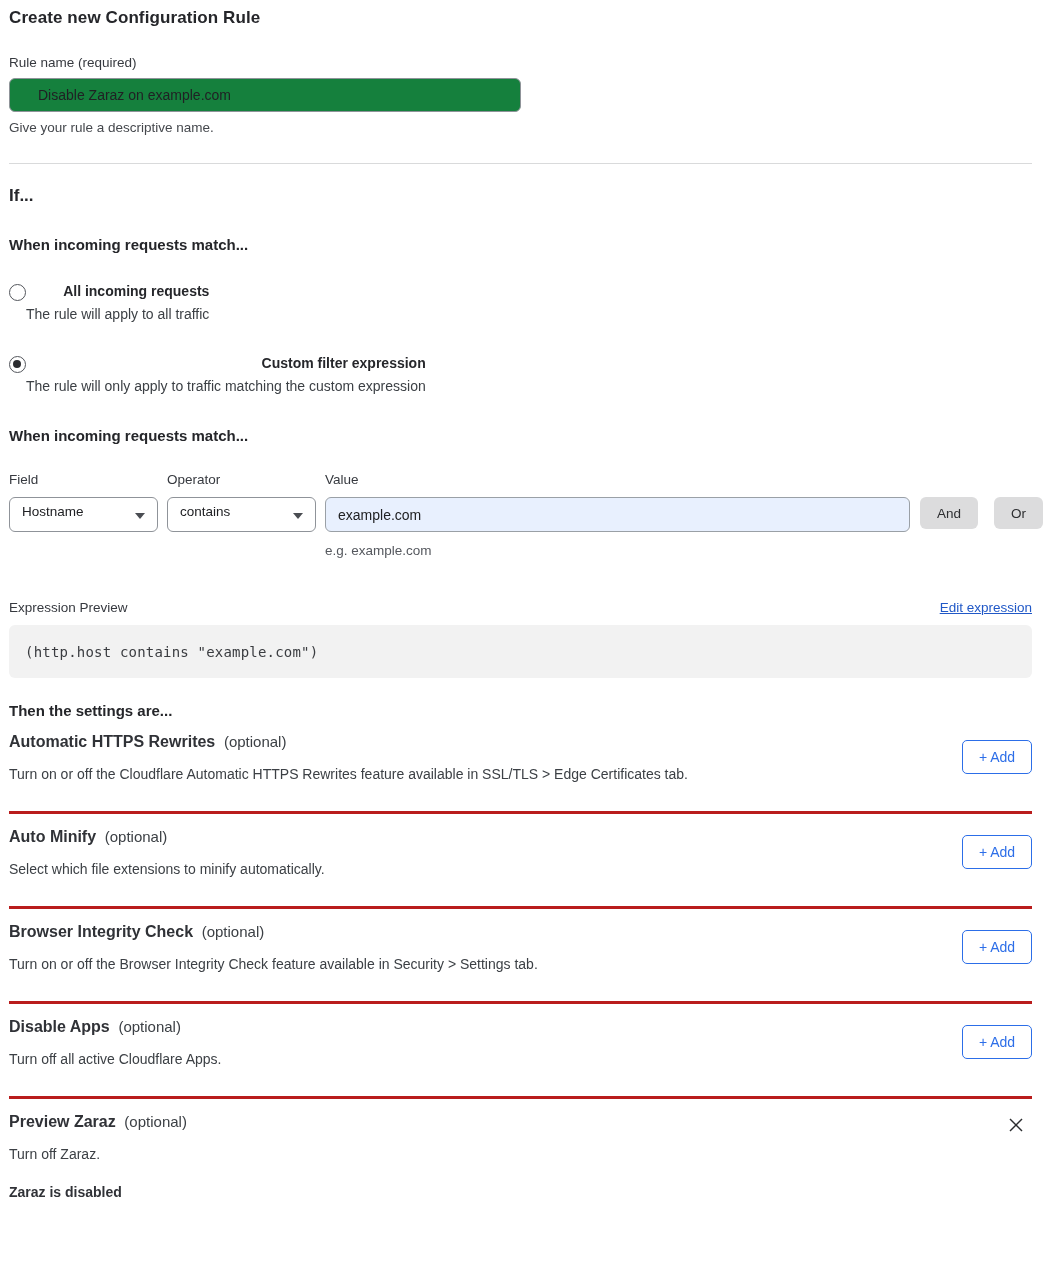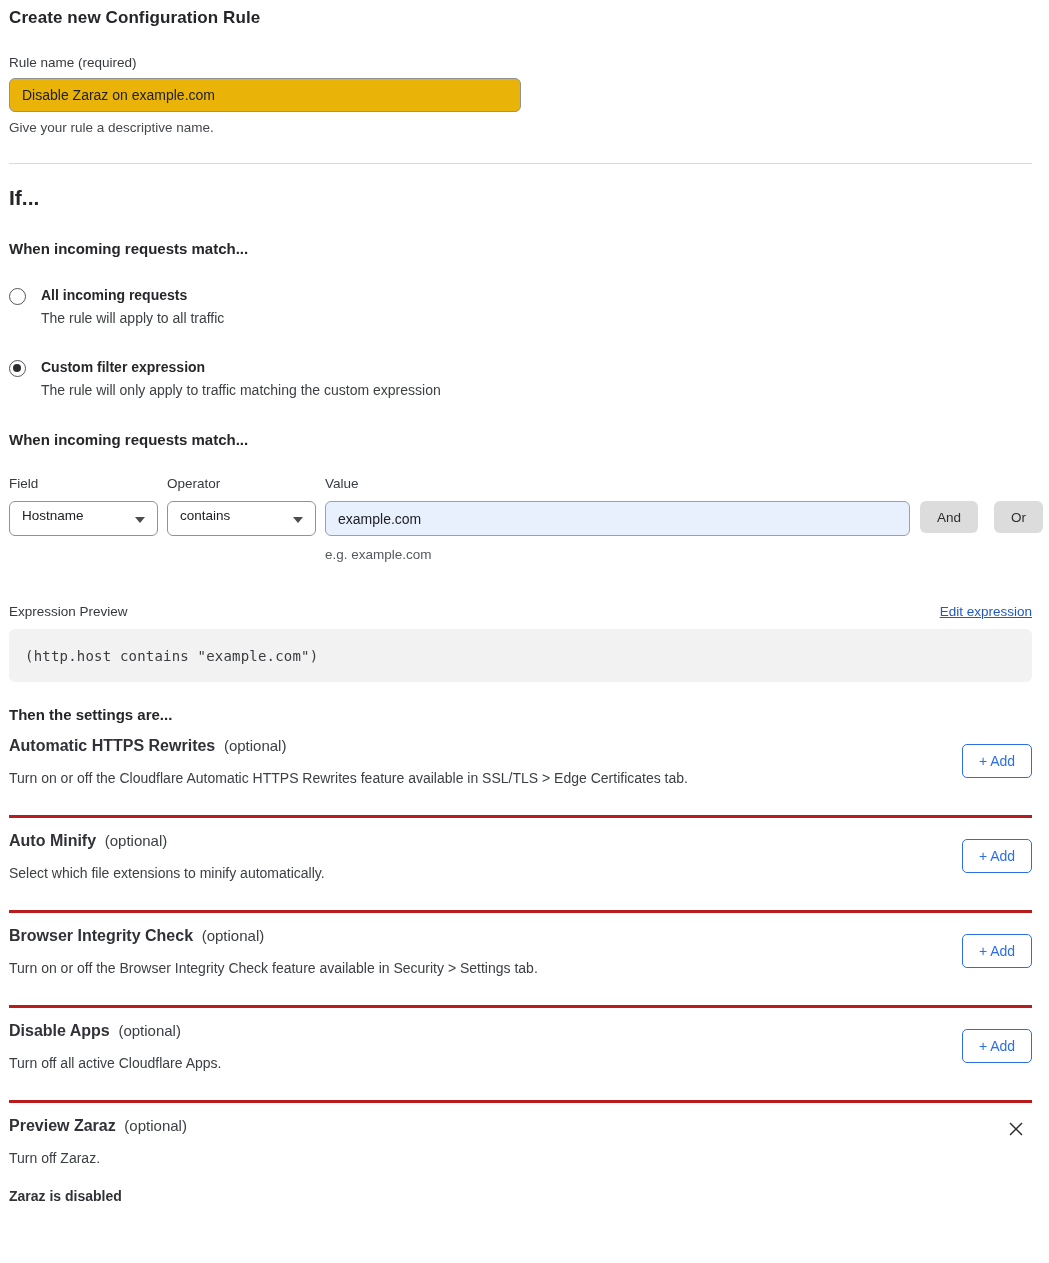--- a/index.html
+++ b/index.html
@@ -9,42 +9,42 @@
     color: #202124;
     width: 1049px;
   }
   .page { padding: 8px 17px 20px 9px; position: relative; }
 
   h1.page-title { font-size: 17px; font-weight: 700; color: #25262a; letter-spacing: .1px; }
 
   .field-label { font-size: 13.5px; color: #36393f; margin-top: 27px; }
   .rule-name-input {
     display: block; margin-top: 8px; width: 512px; height: 34px;
-    border: 1px solid #8f9399; border-radius: 6px; padding: 0 12px;
+    border: 1px solid #8f9399; border-radius: 6px; padding: 0 28px;
     font-family: "Liberation Sans", sans-serif; font-size: 14px; color: #202124;
-    background: #eab308; outline: none;
+    background: #15803d; outline: none;
   }
   .helper { font-size: 13.5px; color: #45484d; margin-top: 8px; }
 
   .divider { border: none; border-top: 1px solid #d9dadb; margin-top: 28px; }
 
-  h2.if-heading { font-size: 21px; font-weight: 700; color: #25262a; margin-top: 22px; }
+  h2.if-heading { font-size: 17px; font-weight: 700; color: #25262a; margin-top: 22px; }
   h3.sub-heading { font-size: 15px; font-weight: 700; color: #25262a; margin-top: 30px; }
 
   .radio-group { margin-top: 30px; }
   .radio-option { display: flex; align-items: flex-start; margin-bottom: 33px; cursor: pointer; }
   .radio-circle {
     flex: 0 0 auto; width: 17px; height: 17px; border-radius: 50%;
     border: 1.5px solid #53565c; margin-top: 1px; position: relative; background: #fff;
   }
   .radio-circle.checked::after {
     content: ""; position: absolute; left: 3px; top: 3px; width: 8px; height: 8px;
     border-radius: 50%; background: #2b2c2f;
   }
-  .radio-texts { margin-left: 15px; }
+  .radio-texts { margin-left: 0; text-align: right; }
   .radio-label { font-size: 14px; font-weight: 700; color: #26272b; }
   .radio-desc { font-size: 14px; color: #3c4045; margin-top: 7px; }
 
   .builder { margin-top: 28px; display: flex; align-items: flex-start; }
   .builder-col { display: flex; flex-direction: column; }
   .builder-col + .builder-col { margin-left: 9px; }
   .builder-label { font-size: 13.5px; color: #36393f; margin-bottom: 10px; }
   .select {
     height: 35px; border: 1px solid #8f9399; border-radius: 6px; background: #fff;
     display: flex; align-items: flex-end; justify-content: space-between;

